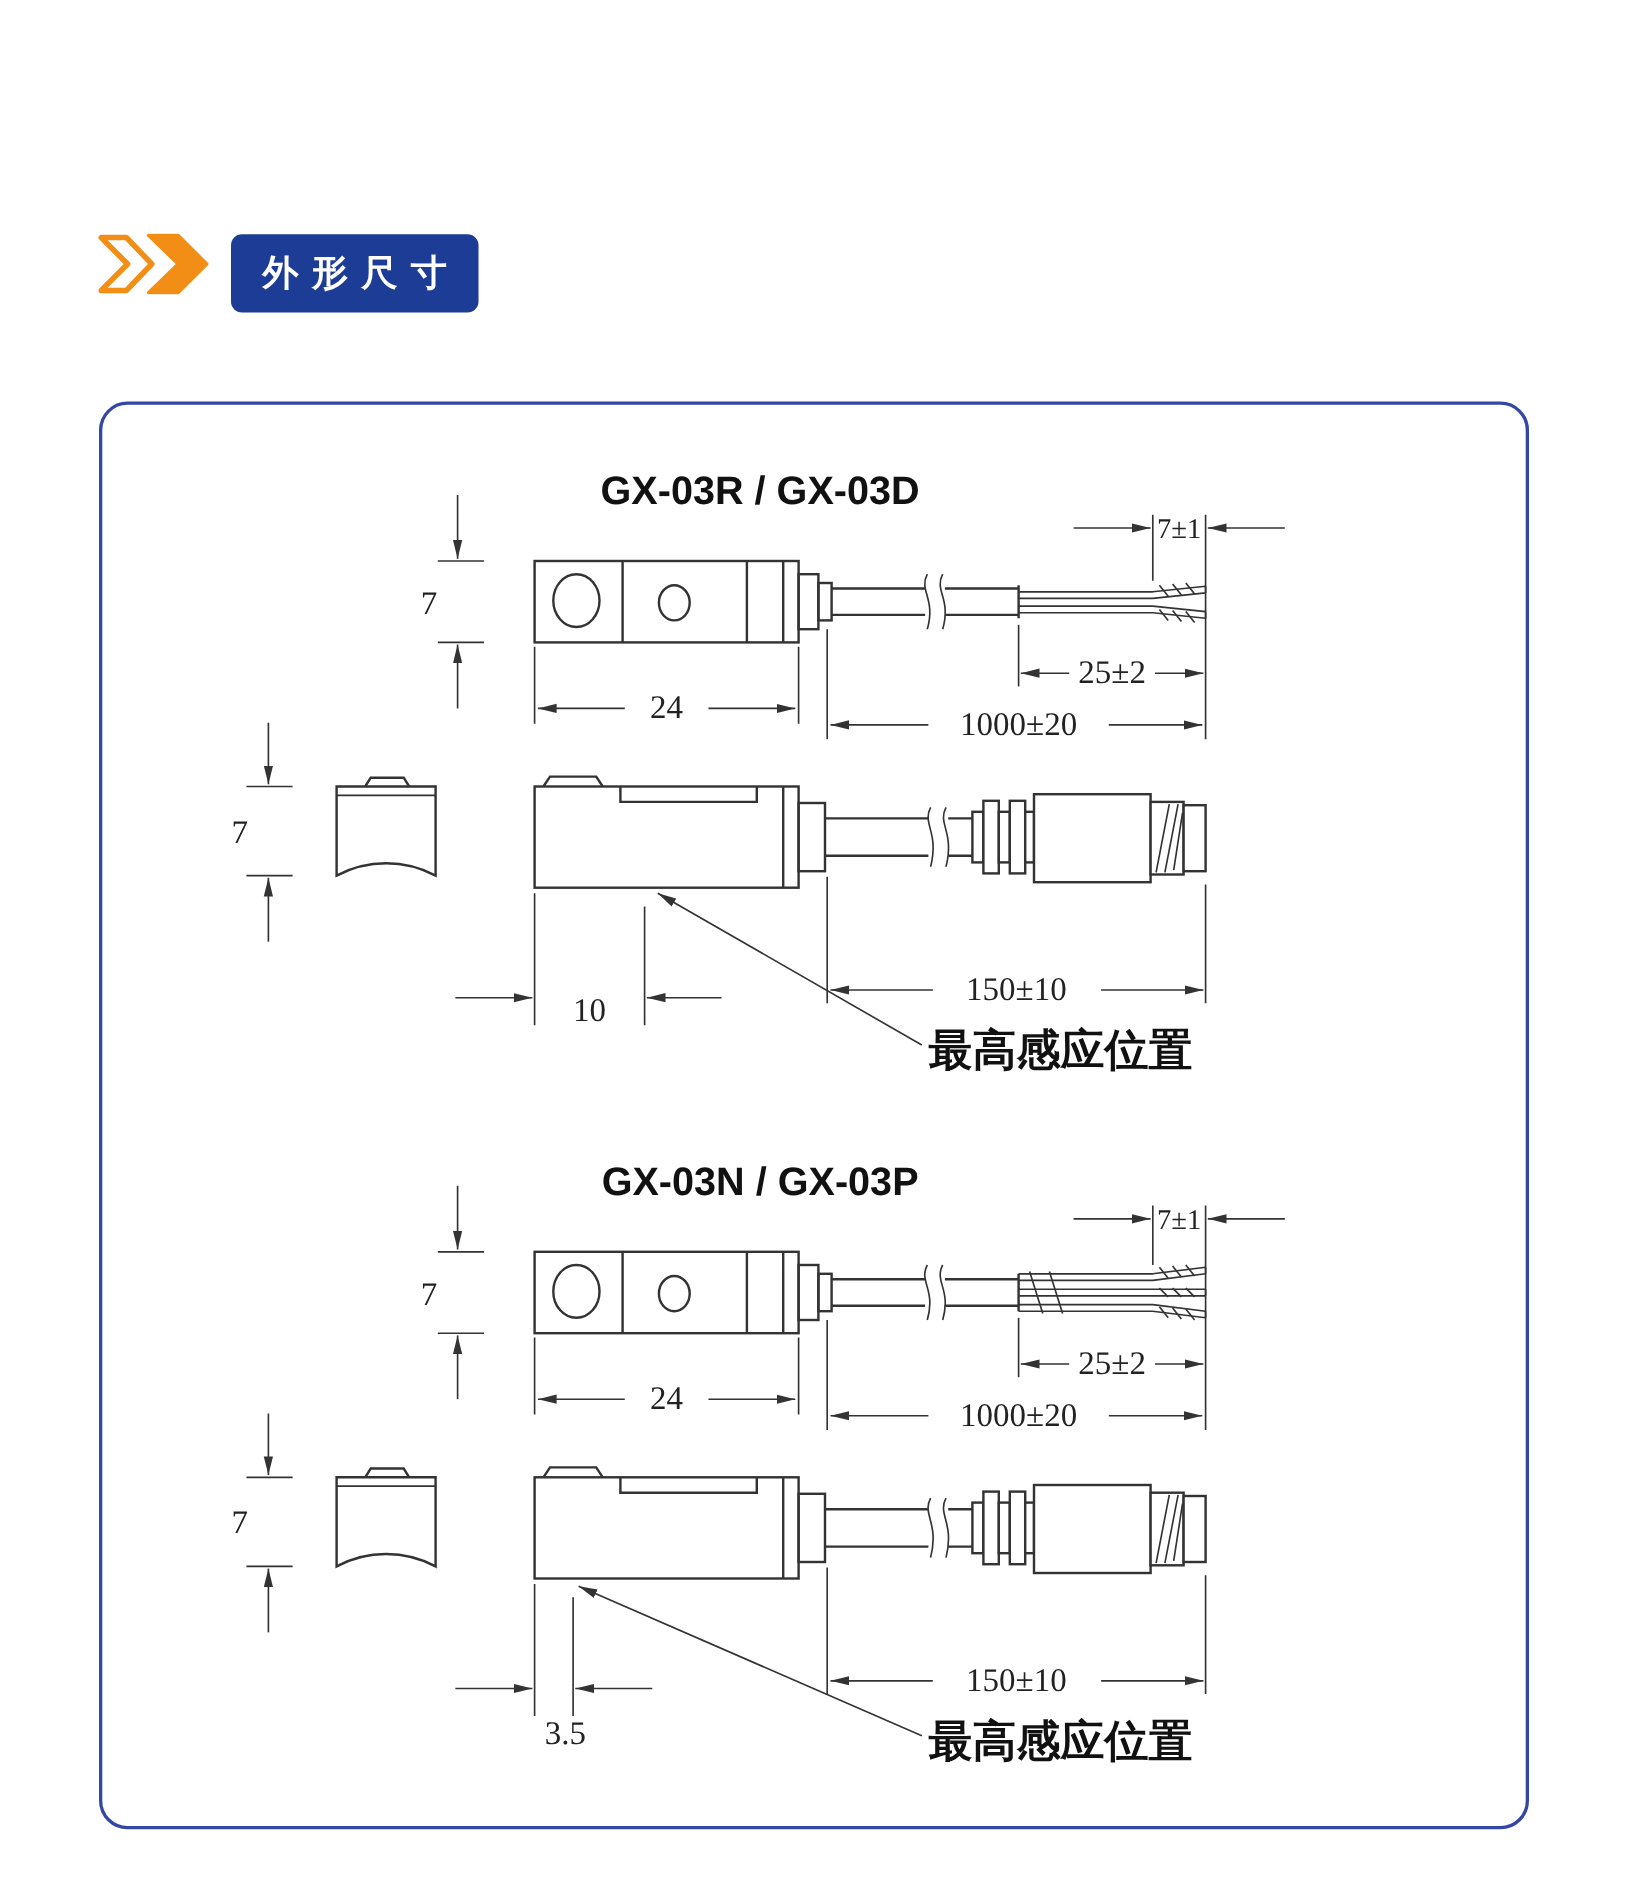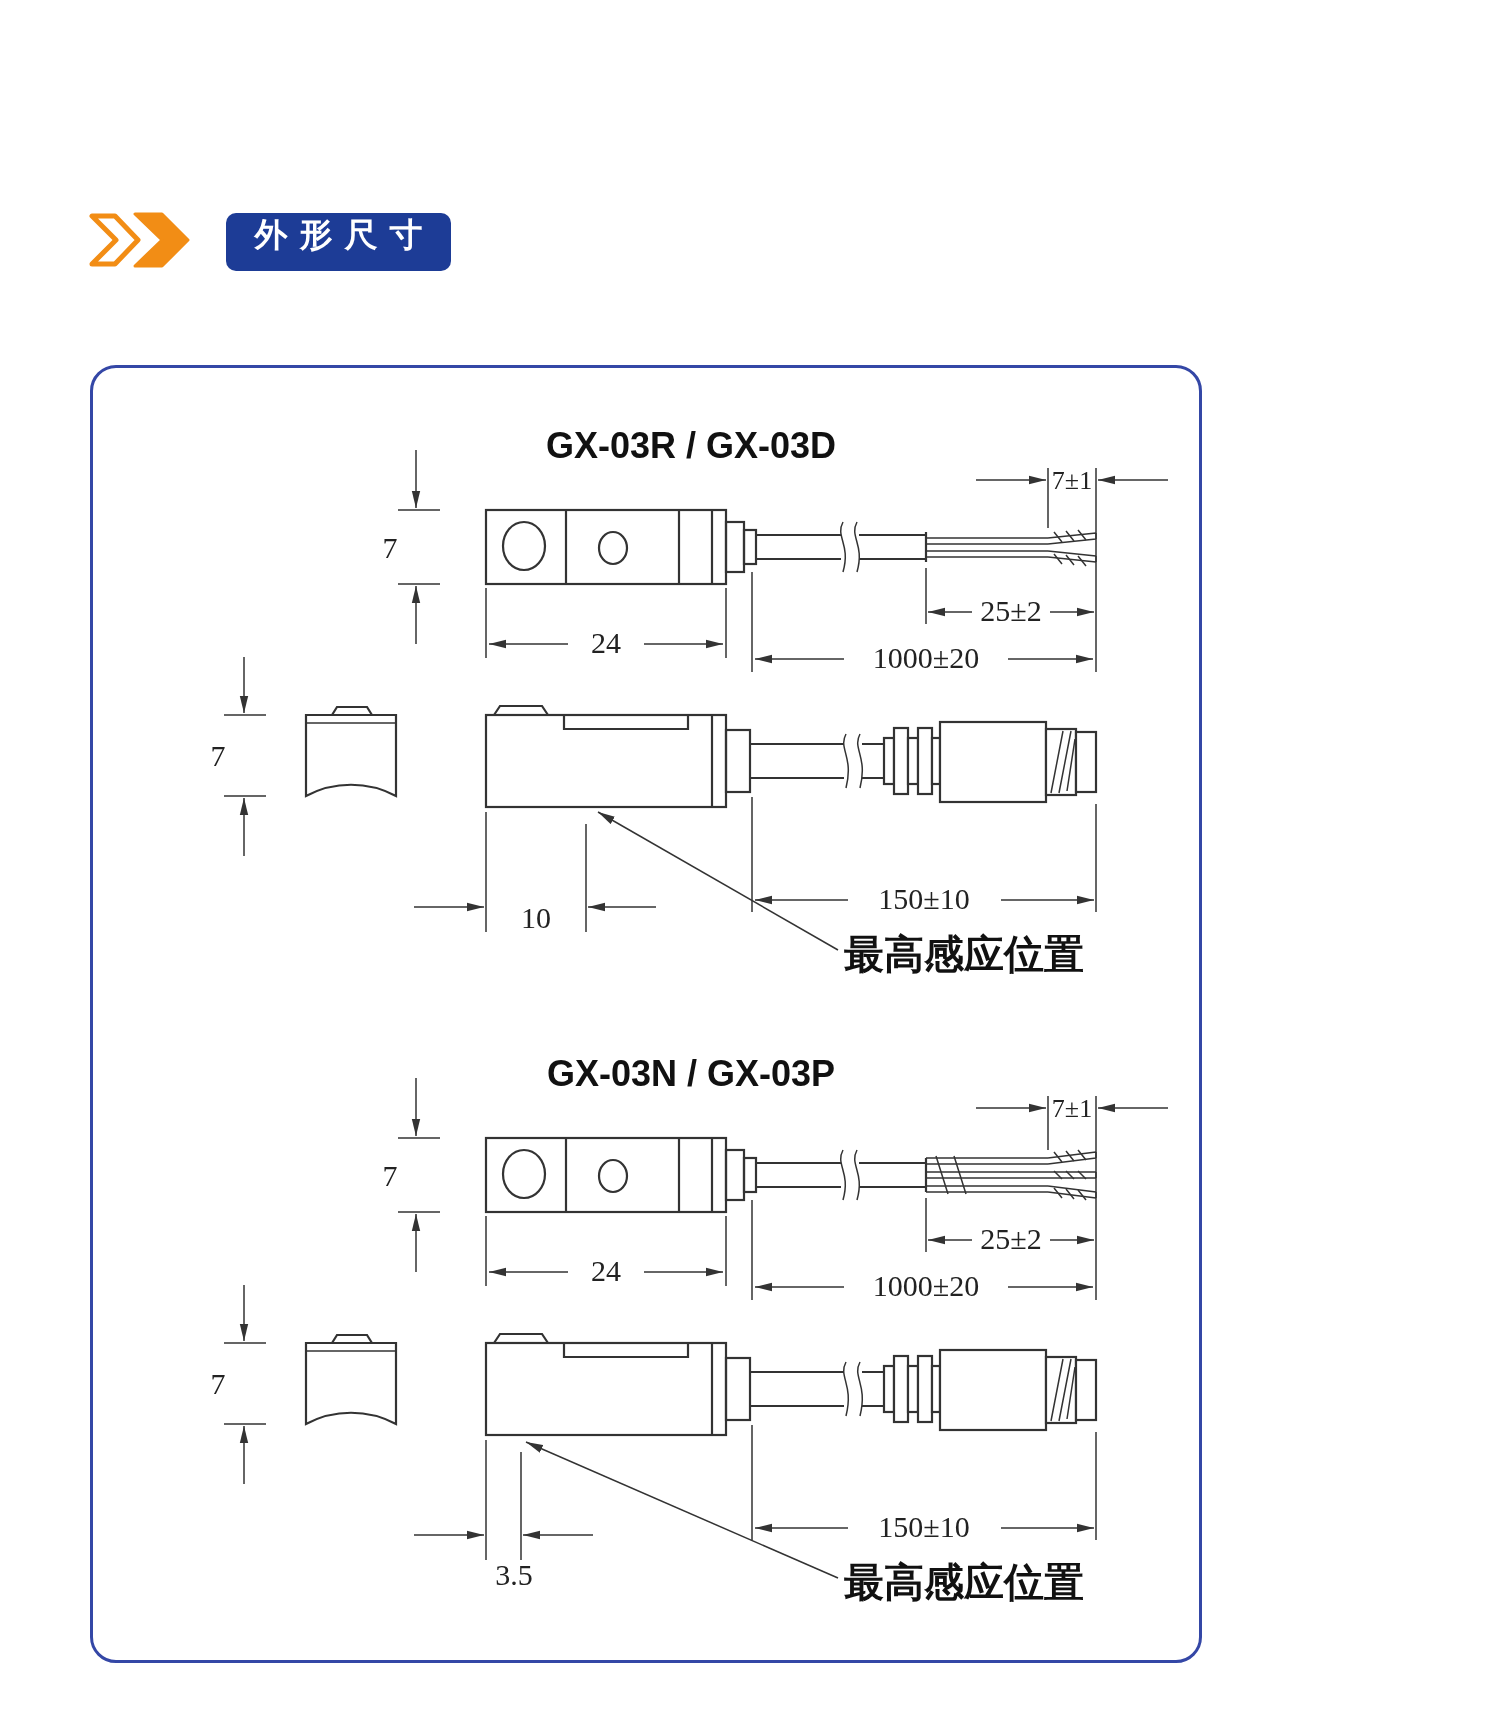--- a/index.html
+++ b/index.html
@@ -1,26 +1,26 @@
 <!DOCTYPE html>
 <html><head>
 <meta charset="utf-8">
 <style>
   html,body{margin:0;padding:0;background:#fff;}
   .page{position:relative;width:1500px;height:1718px;background:#fff;overflow:hidden;
         font-family:"Liberation Sans",sans-serif;}
   
   .chevrons{position:absolute;left:88px;top:212px;width:104px;height:56px;}
-  .badge{position:absolute;left:226px;top:213px;height:58px;min-width:225px;
-         background:#1D3C96;border-radius:10px;display:flex;align-items:flex-start;justify-content:center;
+  .badge{position:absolute;left:210px;top:213px;height:71px;min-width:225px;
+         background:#1D3C96;border-radius:10px;display:flex;align-items:center;justify-content:center;
          box-sizing:border-box;padding:0 24px;}
   .badge span{color:#fff;font-weight:bold;font-size:33px;letter-spacing:12px;margin-right:-12px;
               font-family:"Liberation Sans",sans-serif;white-space:nowrap;}
   
-  .panel{position:absolute;left:90px;top:365px;width:1112px;height:1298px;box-sizing:border-box;
+  .panel{position:absolute;left:90px;top:365px;width:1300px;height:1298px;box-sizing:border-box;
          border:3px solid #3447A6;border-radius:26px;background:#fff;}
   .drawing{position:absolute;left:3px;}
   .d1{top:4px;}
   .d2{top:632px;}
   
   .o{fill:none;stroke:#333;stroke-width:2.2;}
   .of{fill:#fff;stroke:#333;stroke-width:2.2;}
   .t{fill:none;stroke:#333;stroke-width:1.5;}
   text.d{font-family:"Liberation Serif",serif;font-size:30px;fill:#222;}
   text.ds{font-family:"Liberation Serif",serif;font-size:26px;fill:#222;}

